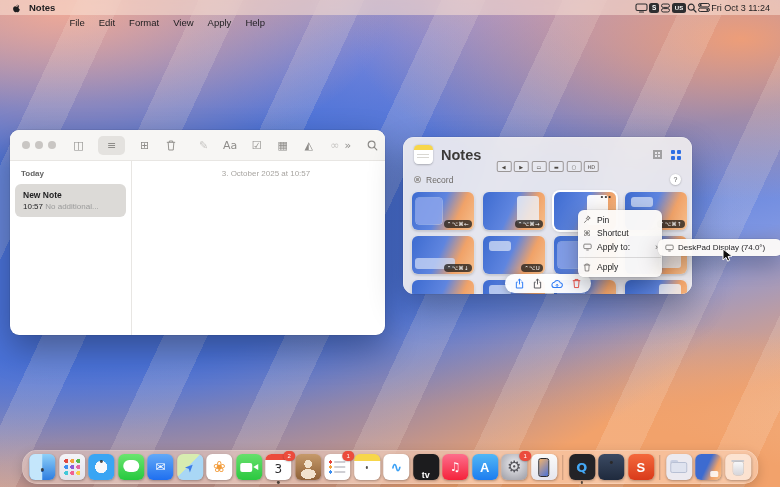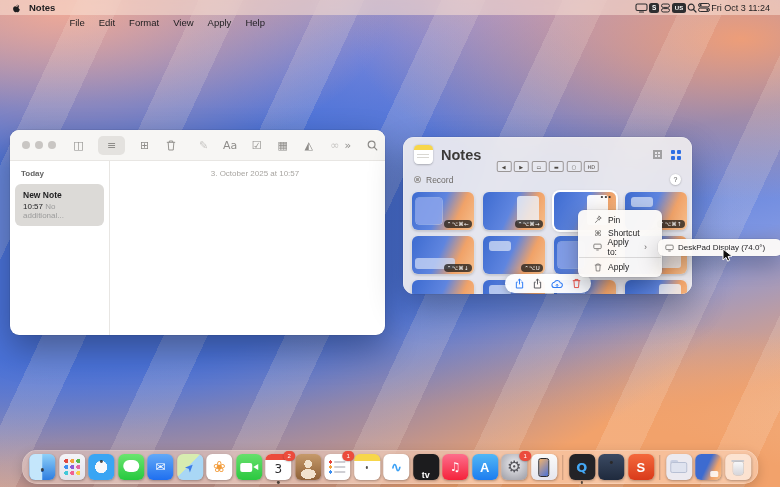--- a/index.html
+++ b/index.html
@@ -37,21 +37,21 @@
   .lights{display:flex;gap:5px;margin-right:16px;}
   .light{width:8px;height:8px;border-radius:50%;background:#c9c6c3;}
   .tb-group{display:flex;align-items:center;gap:13px;}
   .tb{color:#8e8c89;font-size:11px;line-height:1;display:inline-flex;align-items:center;justify-content:center;
     min-width:13px;height:17px;font-family:"DejaVu Sans",sans-serif;}
   .tb.sel{background:#e4e2df;border-radius:5px;padding:1px 7px;}
   .tb.dis{opacity:.45;}
   .tb-sep{width:1px;height:14px;background:#dddbd8;margin:0 10px;}
   .tb-right{margin-left:auto;display:flex;align-items:center;gap:12px;}
   .nw-body{position:absolute;top:31px;bottom:0;left:0;right:0;display:flex;}
-  .nw-list{width:100px;border-right:1px solid #e8e6e3;padding:6px 5px 0 5px;box-sizing:border-box;}
+  .nw-list{width:122px;border-right:1px solid #e8e6e3;padding:6px 5px 0 5px;box-sizing:border-box;}
   .nw-section{font-size:8px;color:#636363;font-weight:bold;padding:2px 6px 6px 6px;}
   .note-card{background:#dcdad7;border-radius:6px;padding:6px 8px;}
   .note-card .nc-title{font-size:8.5px;font-weight:bold;color:#1d1d1f;margin-bottom:2px;}
   .note-card .nc-sub{font-size:8px;color:#1d1d1f;}
   .note-card .nc-preview{color:#9b9b9b;}
   .nw-main{flex:1;position:relative;}
   .nw-date{position:absolute;top:8px;left:15px;right:0;text-align:center;font-size:8px;color:#a8a5a1;}
 
   
   .panel{position:absolute;left:403px;top:137px;width:289px;height:157px;border-radius:11px;
@@ -100,21 +100,21 @@
   .thumb.selected .dots{display:block;}
   .action-pill{position:absolute;left:50%;bottom:1px;transform:translateX(-50%);z-index:6;
     background:rgba(255,255,255,.95);border-radius:11px;box-shadow:0 2px 7px rgba(0,0,0,.25);
     display:flex;align-items:center;gap:9px;padding:4px 10px;}
   .ap-ic{display:inline-flex;}
 
   
   .ctx-menu{position:absolute;left:578px;top:210px;width:84px;z-index:20;
     background:rgba(252,250,248,.97);border-radius:6px;box-shadow:0 8px 22px rgba(0,0,0,.3),0 0 0 .5px rgba(0,0,0,.1);
     padding:3px 0;}
-  .ctx-item{display:flex;align-items:center;height:13.5px;padding:0 15px;font-size:8.5px;color:#1d1d1f;gap:5px;}
+  .ctx-item{display:flex;align-items:center;height:13.5px;padding:0 4px;font-size:8.5px;color:#1d1d1f;gap:5px;}
   .ctx-item .mi{width:10px;display:inline-flex;justify-content:center;color:#6c6a68;font-size:8px;
     font-family:"DejaVu Sans",sans-serif;}
   .ctx-item .chev{margin-left:auto;color:#6c6a68;font-size:9px;}
   .ctx-sep{height:1px;background:rgba(0,0,0,.12);margin:3px 1px;}
   .submenu{position:absolute;left:658px;top:239px;width:120px;z-index:21;
     background:rgba(252,250,248,.97);border-radius:6px;box-shadow:0 8px 22px rgba(0,0,0,.3),0 0 0 .5px rgba(0,0,0,.1);
     padding:2px;}
   .sub-item{display:flex;align-items:center;height:13px;padding:0 5px;font-size:8px;color:#1d1d1f;gap:4px;
     border-radius:4px;white-space:nowrap;}
   .sub-item .mi{display:inline-flex;color:#6c6a68;}

